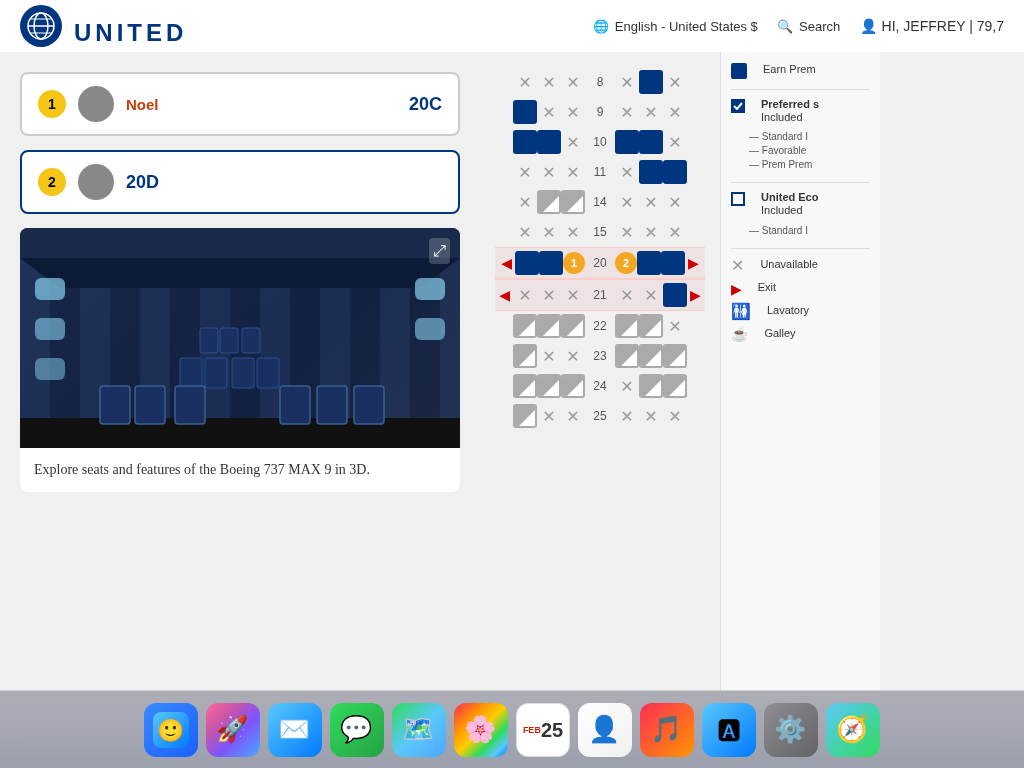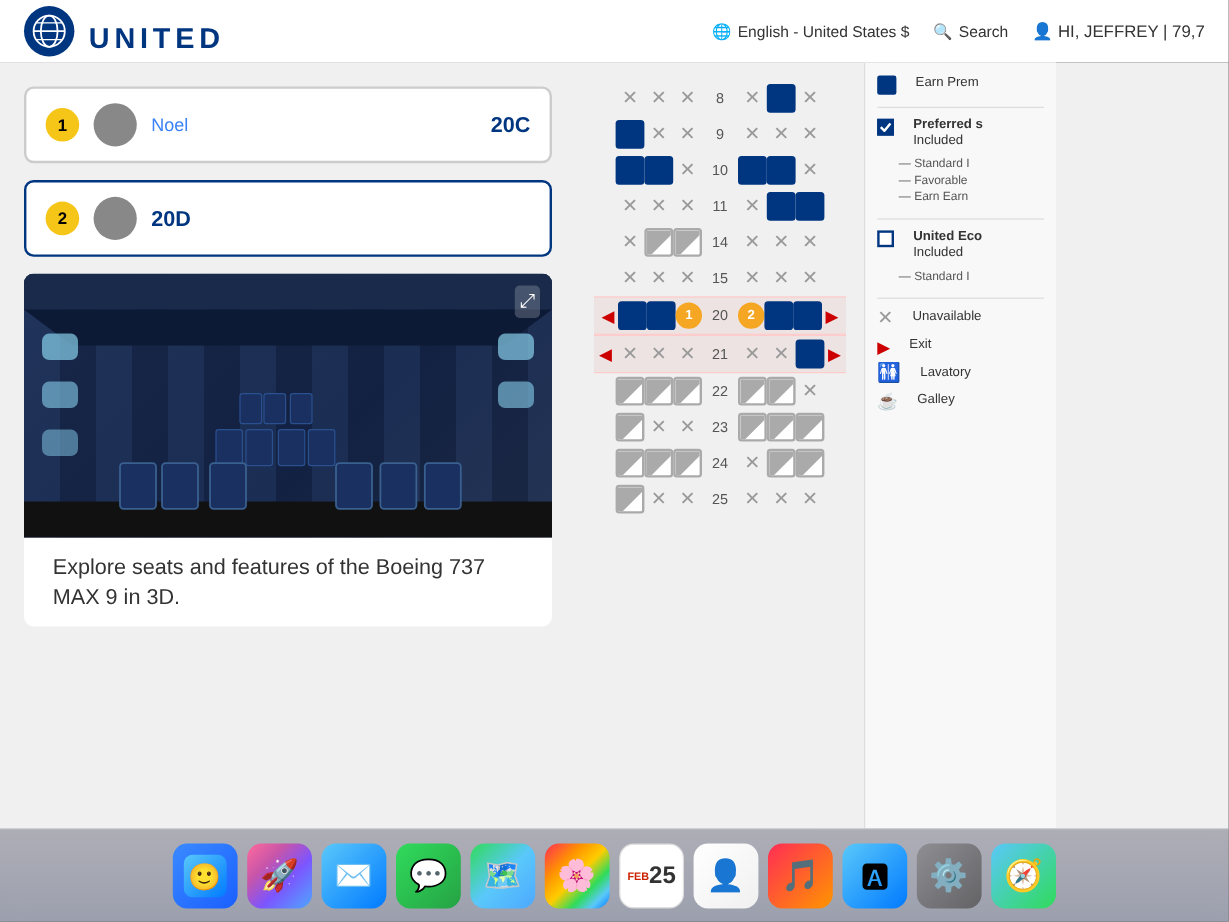--- a/index.html
+++ b/index.html
@@ -114,22 +114,22 @@
     .passenger-avatar {
       width: 36px;
       height: 36px;
       background: #888;
       border-radius: 50%;
       flex-shrink: 0;
     }
     .passenger-name {
       flex: 1;
       font-size: 15px;
-      font-weight: 400;
-      color: #3b82f6;
+      font-weight: 700;
+      color: #c2410c;
     }
     .passenger-seat {
       font-size: 18px;
       font-weight: 700;
       color: #003580;
     }
 
     
     .plane-image-box {
       background: #fff;
@@ -165,24 +165,25 @@
       top: 10px;
       right: 10px;
       background: rgba(255,255,255,0.2);
       border-radius: 4px;
       padding: 4px;
       cursor: pointer;
       color: white;
       font-size: 16px;
     }
     .plane-caption {
-      padding: 12px 24px;
-      font-size: 18px;
+      padding: 12px 14px;
+      font-size: 14px;
       color: #333;
       line-height: 1.4;
+      font-family: Liberation Serif, serif;
     }
 
     
     .seat-map {
       width: 240px;
       background: #f0f0f0;
       display: flex;
       flex-direction: column;
       align-items: center;
       padding: 10px 0;
@@ -655,21 +656,21 @@
               <polyline points="1,4 4,7 9,1" stroke="white" stroke-width="2" fill="none"></polyline>
             </svg>
         </div>
         <div>
           <span class="legend-title">Preferred s</span>
           <span class="legend-label">Included</span>
         </div>
       </div>
       <div class="legend-sub">— Standard I</div>
       <div class="legend-sub">— Favorable</div>
-      <div class="legend-sub">— Earn Earn</div>
+      <div class="legend-sub">— Prem Prem</div>
     </div>
 
     <hr class="legend-divider">
 
     <div class="legend-section">
       <div class="legend-item">
         <div class="legend-checkbox legend-icon"></div>
         <div>
           <span class="legend-title">United Eco</span>
           <span class="legend-label">Included</span>

